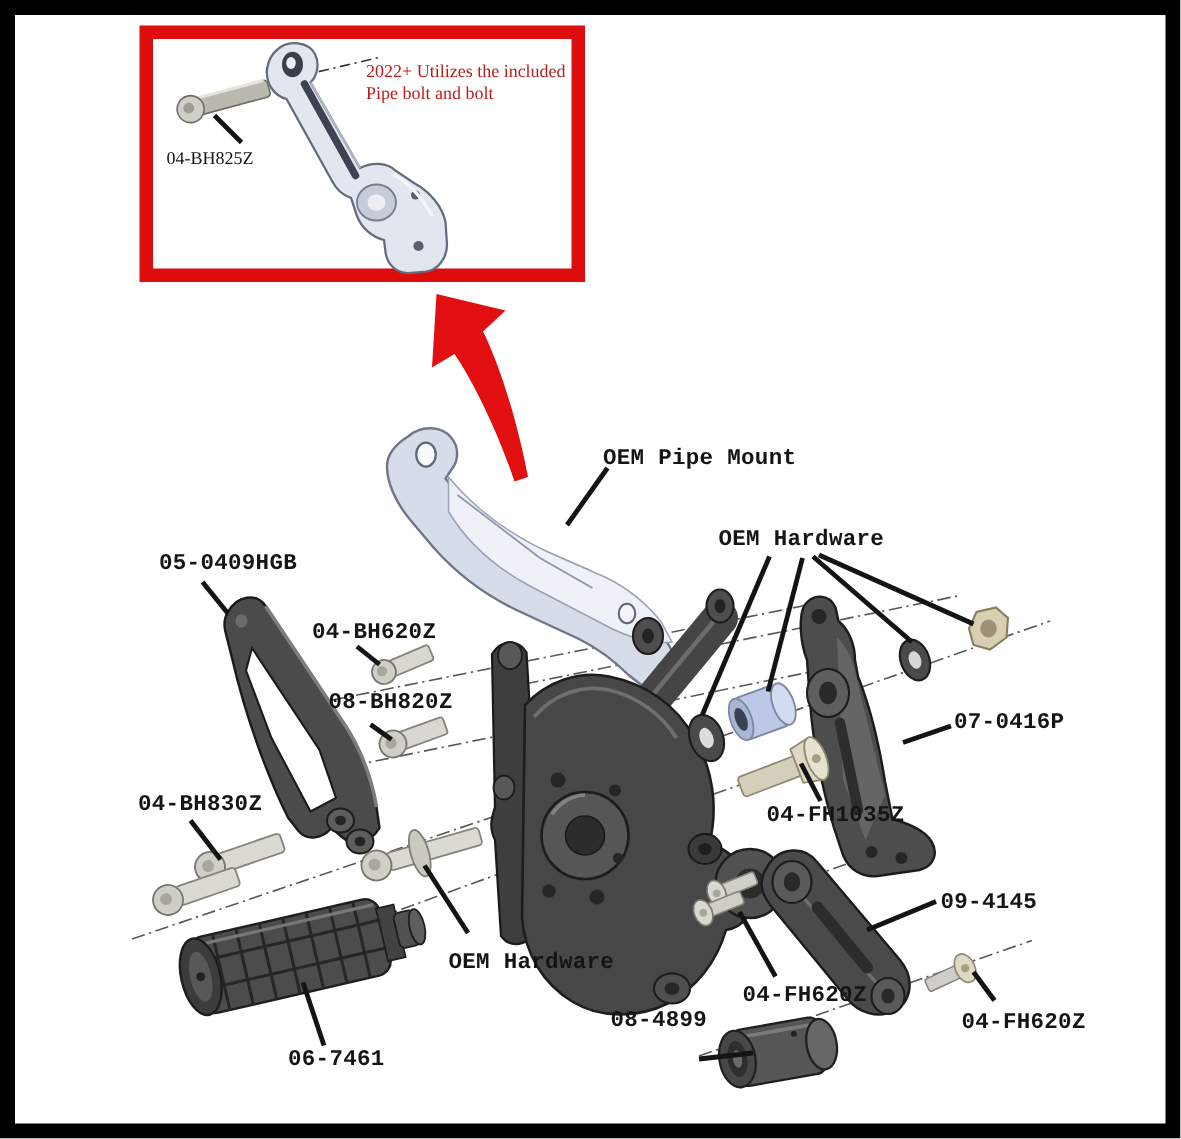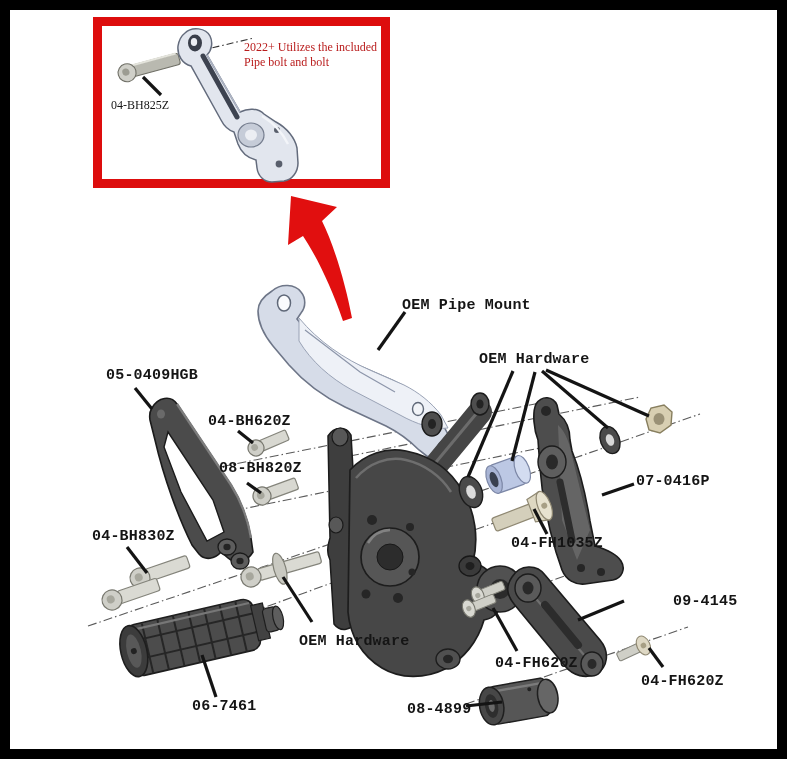--- a/index.html
+++ b/index.html
@@ -320,20 +320,20 @@
 <div class="lbl serif" style="left:111px;top:98px;">04-BH825Z</div>
 
 <div class="lbl" style="left:402px;top:297px;">OEM Pipe Mount</div>
 <div class="lbl" style="left:479px;top:351px;">OEM Hardware</div>
 <div class="lbl" style="left:106px;top:367px;text-align:center;">05-0409HGB</div>
 <div class="lbl" style="left:208px;top:413px;">04-BH620Z</div>
 <div class="lbl" style="left:219px;top:460px;">08-BH820Z</div>
 <div class="lbl" style="left:92px;top:528px;">04-BH830Z</div>
 <div class="lbl" style="left:636px;top:473px;">07-0416P</div>
 <div class="lbl" style="left:495px;top:535px;margin-left:16px;">04-FH1035Z</div>
-<div class="lbl" style="left:627px;top:593px;margin-left:46px;">09-4145</div>
+<div class="lbl" style="left:627px;top:593px;">09-4145</div>
 <div class="lbl" style="left:495px;top:655px;">04-FH620Z</div>
 <div class="lbl" style="left:299px;top:633px;">OEM Hardware</div>
 <div class="lbl" style="left:192px;top:698px;">06-7461</div>
-<div class="lbl" style="left:407px;top:701px;text-align:center;">08-4899</div>
+<div class="lbl" style="left:407px;top:672px;text-align:center;">08-4899</div>
 <div class="lbl" style="left:641px;top:673px;">04-FH620Z</div>
 
 </div>
 
 </body></html>

